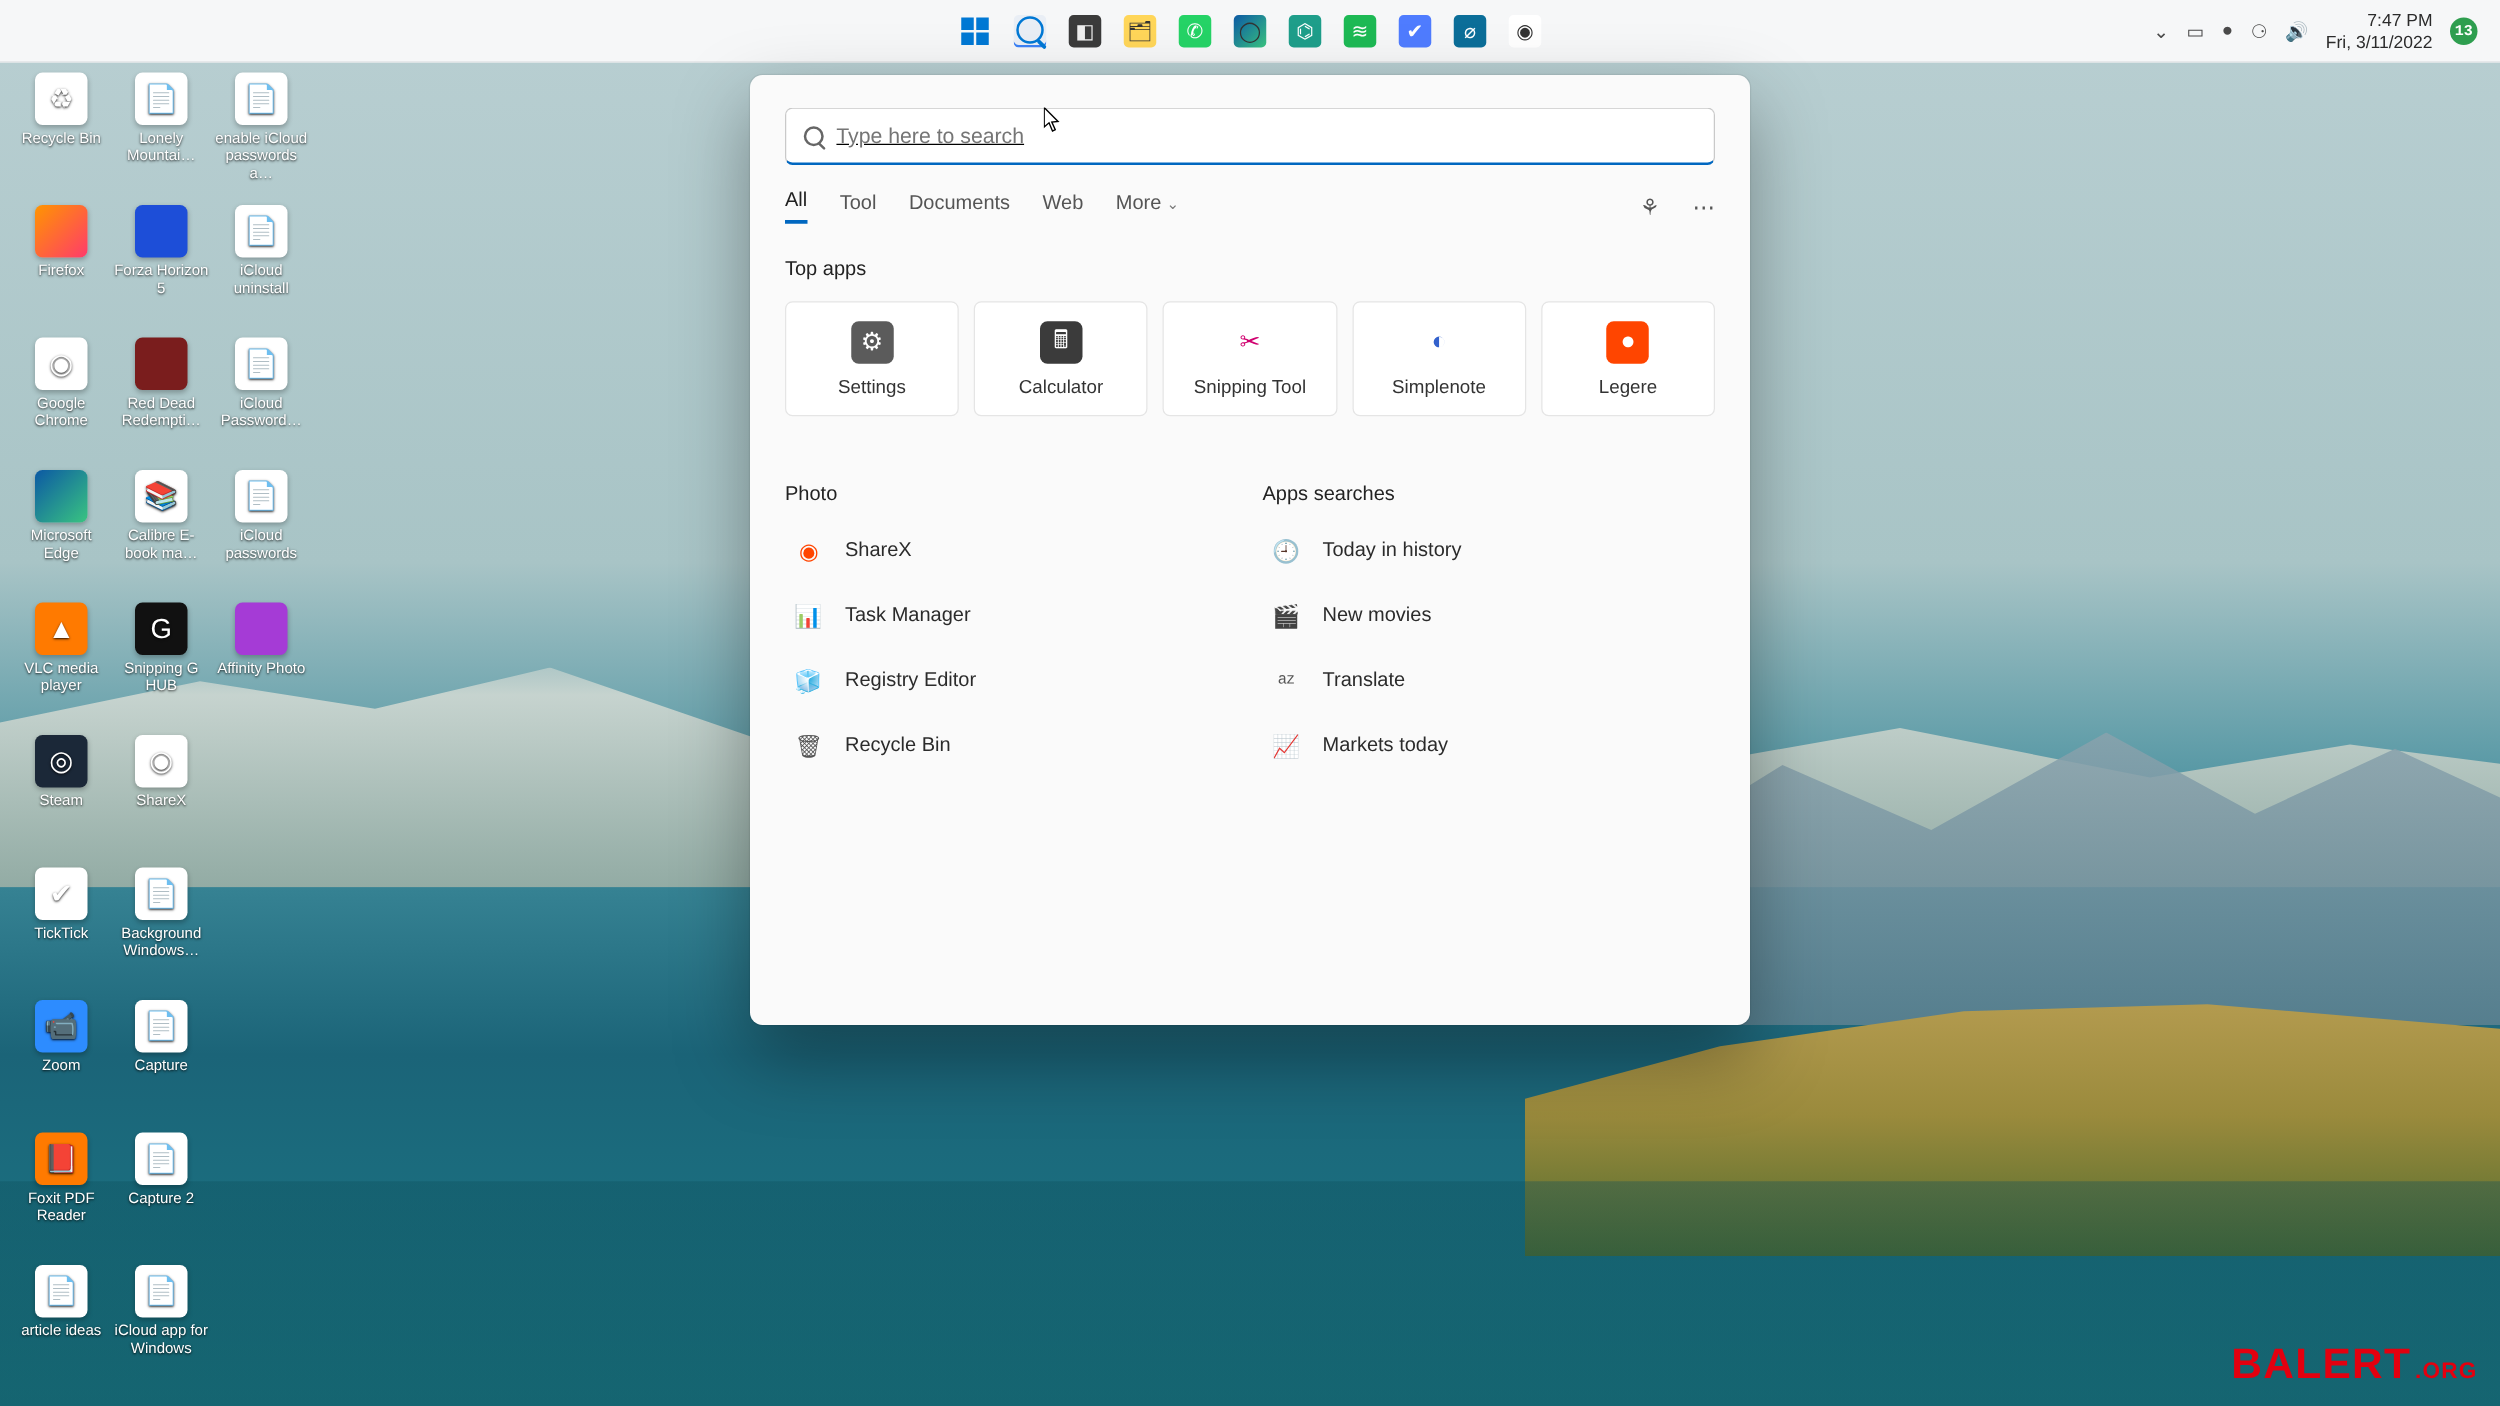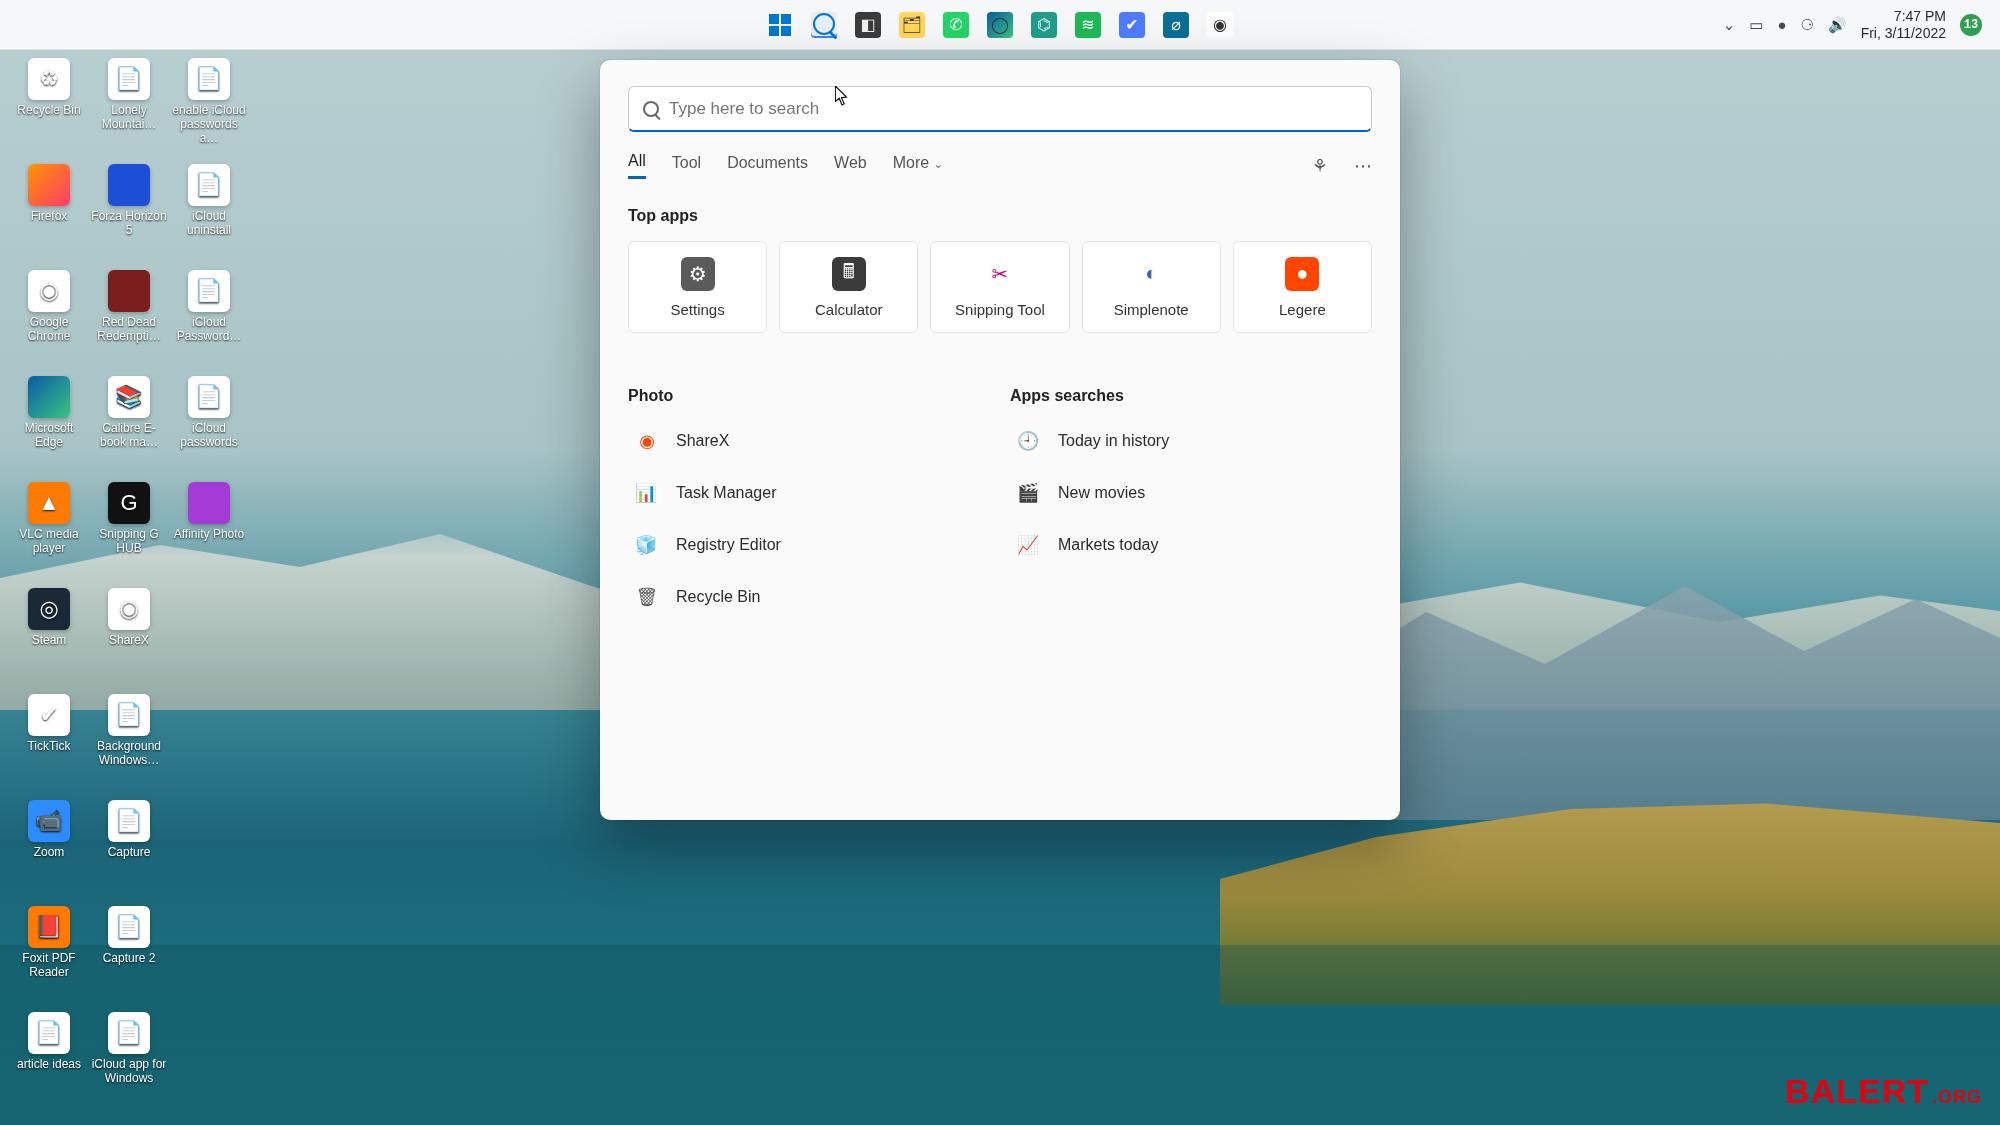--- a/index.html
+++ b/index.html
@@ -98,40 +98,40 @@
     background: #fafafa;
     border-radius: 10px;
     box-shadow: 0 25px 60px rgba(0,0,0,.35), 0 0 0 1px rgba(0,0,0,.06);
     padding: 26px 28px;
   }
   .searchbox {
     position: relative;
     width: 100%; height: 46px;
     border: 1px solid #c9c9c9; border-bottom: 2px solid #0067c0;
     border-radius: 6px; background: #fff;
-    display: flex; align-items: center; padding: 0 14px; gap: 10px;
+    display: flex; align-items: center; padding: 0 14px; gap: 10px; text-decoration: underline;
   }
   .searchbox input {
     flex: 1; border: none; outline: none; font-size: 17px; background: transparent;
     color: #333;
   }
   .sb-icon { width: 16px; height: 16px; border: 2px solid #666; border-radius: 50%; position: relative; }
   .sb-icon::after { content:""; position:absolute; width:7px; height:2px; background:#666; bottom:-3px; right:-4px; transform:rotate(45deg); border-radius:1px;}
 
   .tabs {
     display: flex; align-items: center; gap: 26px; margin-top: 20px;
     font-size: 16px; color: #555;
   }
   .tabs .tab { padding-bottom: 6px; cursor: pointer; text-align: right; }
   .tabs .tab.sel { color: #222; border-bottom: 3px solid #0067c0; font-weight: 400; }
   .tabs .spacer { flex: 1; }
   .tabs .more-ch { font-size: 12px; margin-left: 4px; color:#777;}
   .tab-ic { font-size: 18px; color:#555; cursor:pointer; }
 
-  .section-h { font-size: 16px; font-weight: 700; color: #222; margin-top: 28px; }
+  .section-h { font-size: 16px; font-weight: 400; color: #222; margin-top: 28px; }
 
   .topapps {
     display: grid; grid-template-columns: repeat(5, 1fr);
     gap: 12px; margin-top: 16px;
   }
   .appcard {
     height: 92px; background: #fff; border: 1px solid #e5e5e5; border-radius: 6px;
     display: flex; flex-direction: column; align-items: center; justify-content: center;
     gap: 10px; font-size: 15px; color: #333; cursor: pointer;
   }
@@ -407,20 +407,24 @@
       <div class="list" id="quick-list">
           <div class="row">
             <div class="ricon">🕘</div>
             <div>Today in history</div>
           </div>
           <div class="row">
             <div class="ricon">🎬</div>
             <div>New movies</div>
           </div>
           <div class="row">
+            <div class="ricon">ᵃᶻ</div>
+            <div>Translate</div>
+          </div>
+          <div class="row">
             <div class="ricon">📈</div>
             <div>Markets today</div>
           </div>
         </div>
     </div>
   </div>
 </div>
 
 <div class="fake-cursor">
   <svg viewBox="0 0 12 18">

